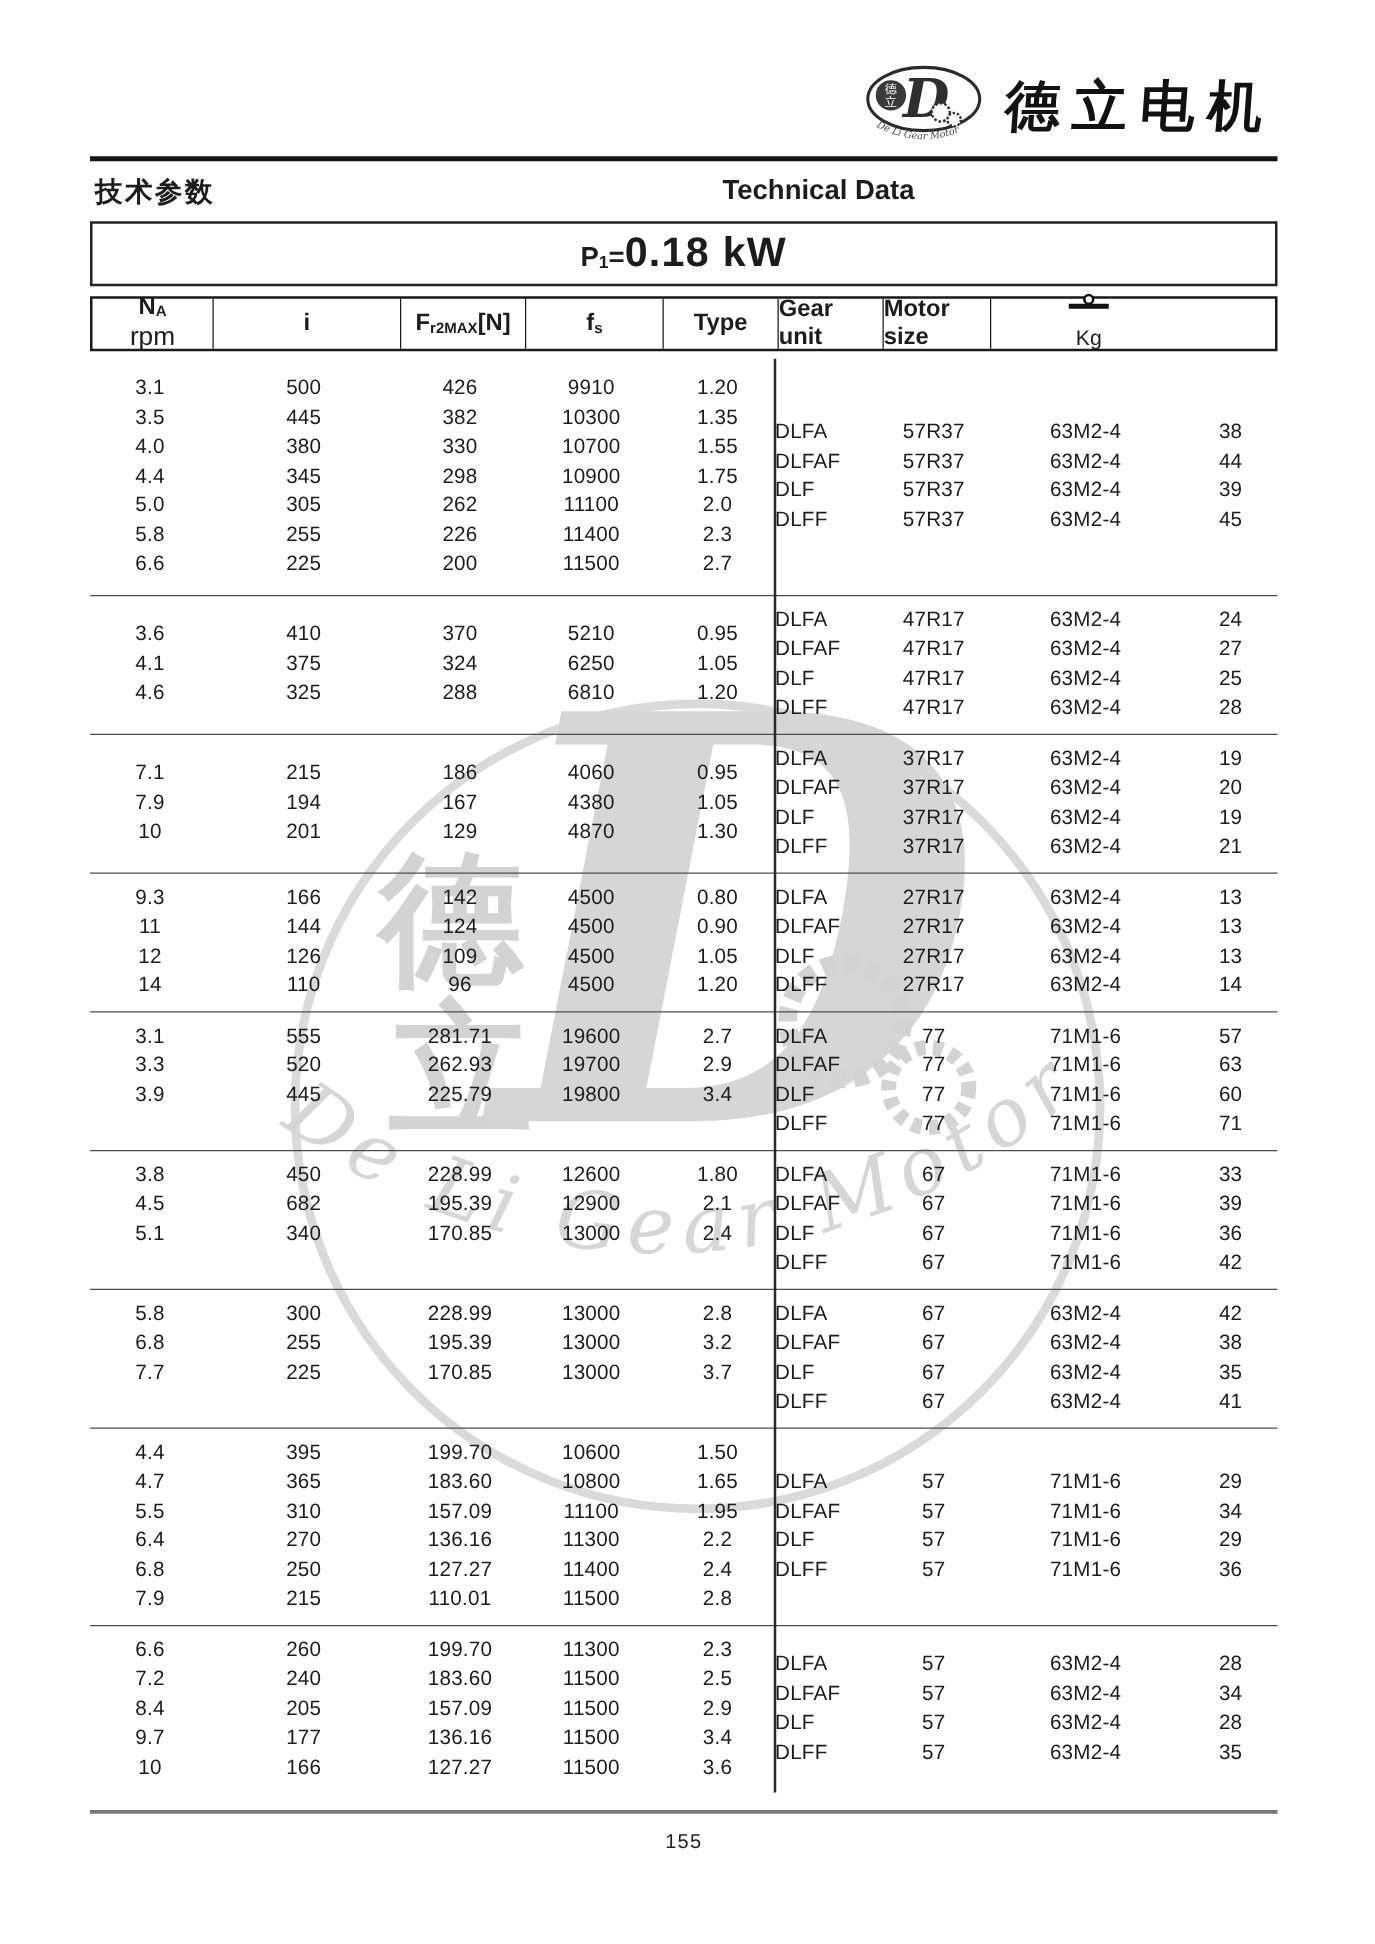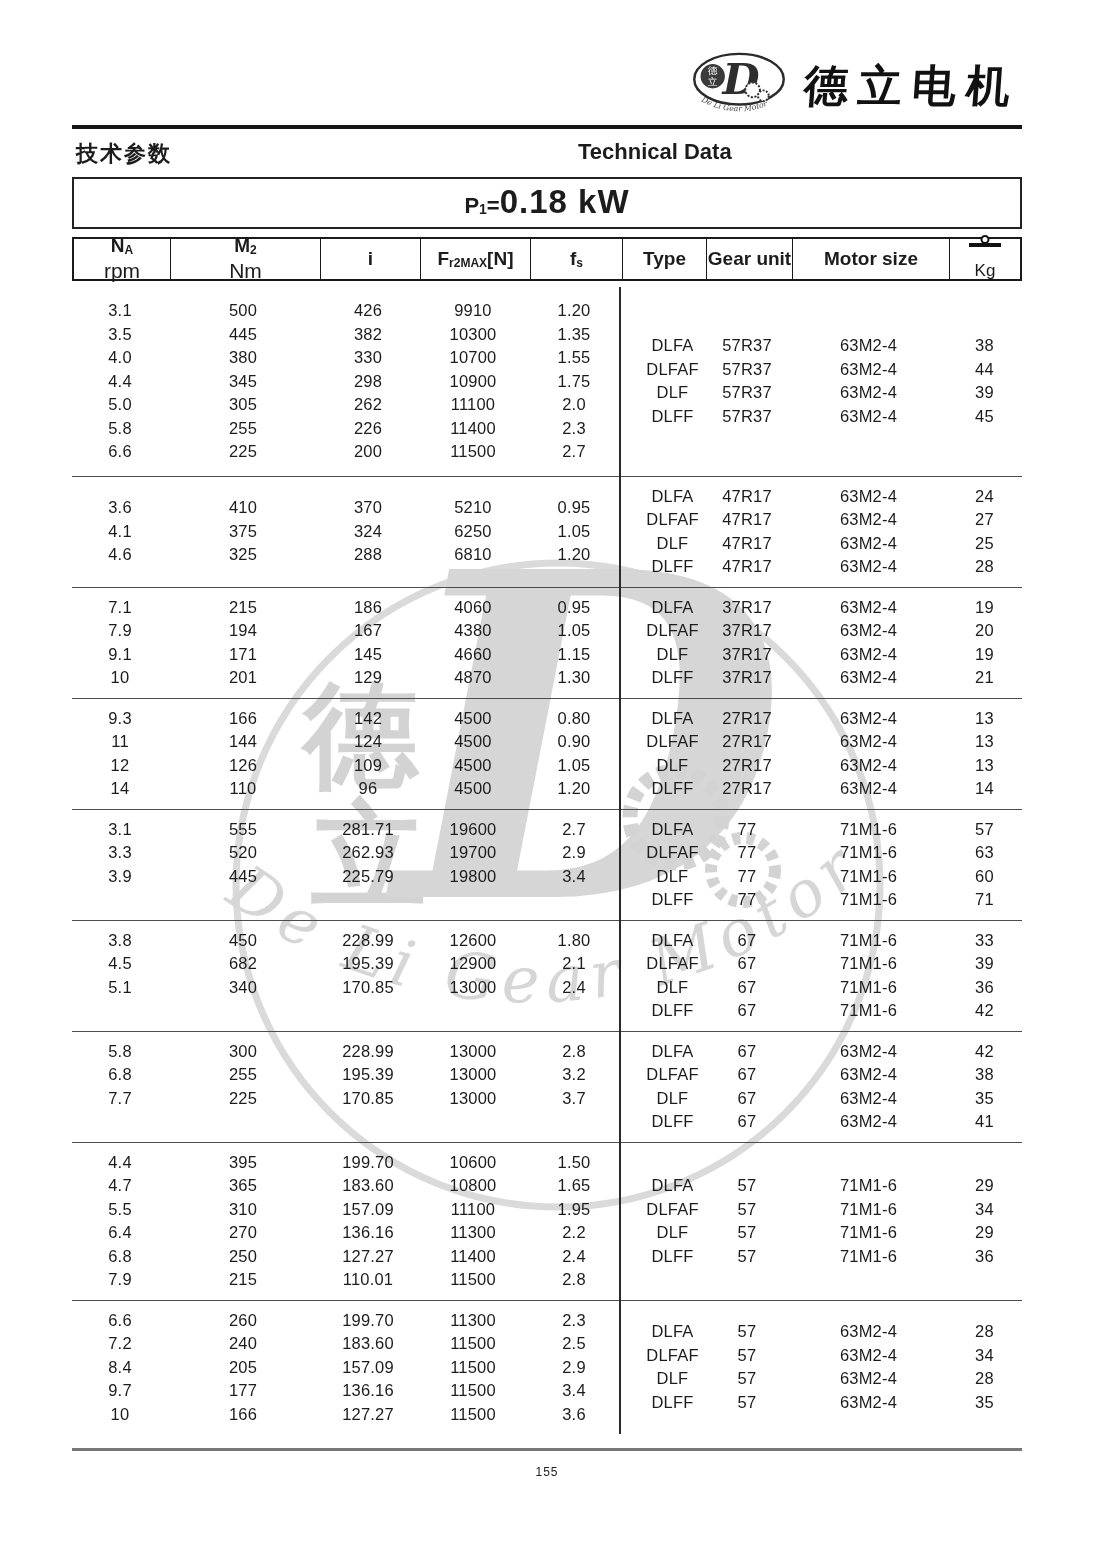--- a/index.html
+++ b/index.html
@@ -42,24 +42,24 @@
   .tbody { position:relative; margin-top:6px; }
   .tbody::after { content:""; position:absolute; left:547px; top:0; bottom:0; width:2px; background:#2a2a2a; }
   .group { display:flex; align-items:center; padding:8px 0; border-top:1px solid #4d4d4d; }
   .group:first-child { border-top:none; padding:12px 0; }
   .group.top { align-items:flex-start; }
   .gleft { width:548px; }
   .gright { width:402px; }
   .lrow { display:grid; grid-template-columns:96px 150px 100px 110px 92px; }
   .rrow { display:grid; grid-template-columns:84px 86px 157px 75px; }
   .lrow span, .rrow span { height:23.5px; line-height:23.5px; font-size:16.5px; text-align:center; letter-spacing:0.2px; white-space:nowrap; }
-  .rrow .t { text-align:center; padding-left:21px; }
+  .rrow .t { text-align:left; }
 
   .bottom-rule { height:3px; background:#777; margin-top:14px; }
-  .page-num { text-align:center; font-size:12px; margin-top:14px; letter-spacing:1px; color:#222; }
+  .page-num { text-align:center; font-size:16px; margin-top:14px; letter-spacing:1px; color:#222; }
 
   
   .watermark { position:absolute; left:128px; top:545px; z-index:0; pointer-events:none; }
 </style>
 </head>
 <body>
 
 <div class="page">
 
   <svg class="watermark" width="820" height="700" viewBox="0 0 820 700">
@@ -103,24 +103,20 @@
     <div class="power-box">
       <span class="psym"><span>P</span><sub>1</sub><span>=</span></span><span class="pval">0.18 kW</span>
     </div>
 
     <div class="thead">
       <div class="th">
         <div class="hline"><span>N</span><sub>A</sub></div>
         <div class="hunit">rpm</div>
       </div>
       <div class="th">
-        <div class="hline"><span>M</span><sub>2</sub></div>
-        <div class="hunit">Nm</div>
-      </div>
-      <div class="th">
         <div class="hline">i</div>
       </div>
       <div class="th">
         <div class="hline"><span>F</span><sub>r2MAX</sub><span class="hafter">[N]</span></div>
       </div>
       <div class="th">
         <div class="hline"><span>f</span><sub>s</sub></div>
       </div>
       <div class="th">
         <div class="hline">Type</div>
@@ -278,27 +274,20 @@
               <span>0.95</span>
             </div>
             <div class="lrow">
               <span>7.9</span>
               <span>194</span>
               <span>167</span>
               <span>4380</span>
               <span>1.05</span>
             </div>
             <div class="lrow">
-              <span>9.1</span>
-              <span>171</span>
-              <span>145</span>
-              <span>4660</span>
-              <span>1.15</span>
-            </div>
-            <div class="lrow">
               <span>10</span>
               <span>201</span>
               <span>129</span>
               <span>4870</span>
               <span>1.30</span>
             </div>
           </div>
           <div class="gright">
             <div class="rrow">
               <span class="t">DLFA</span>

